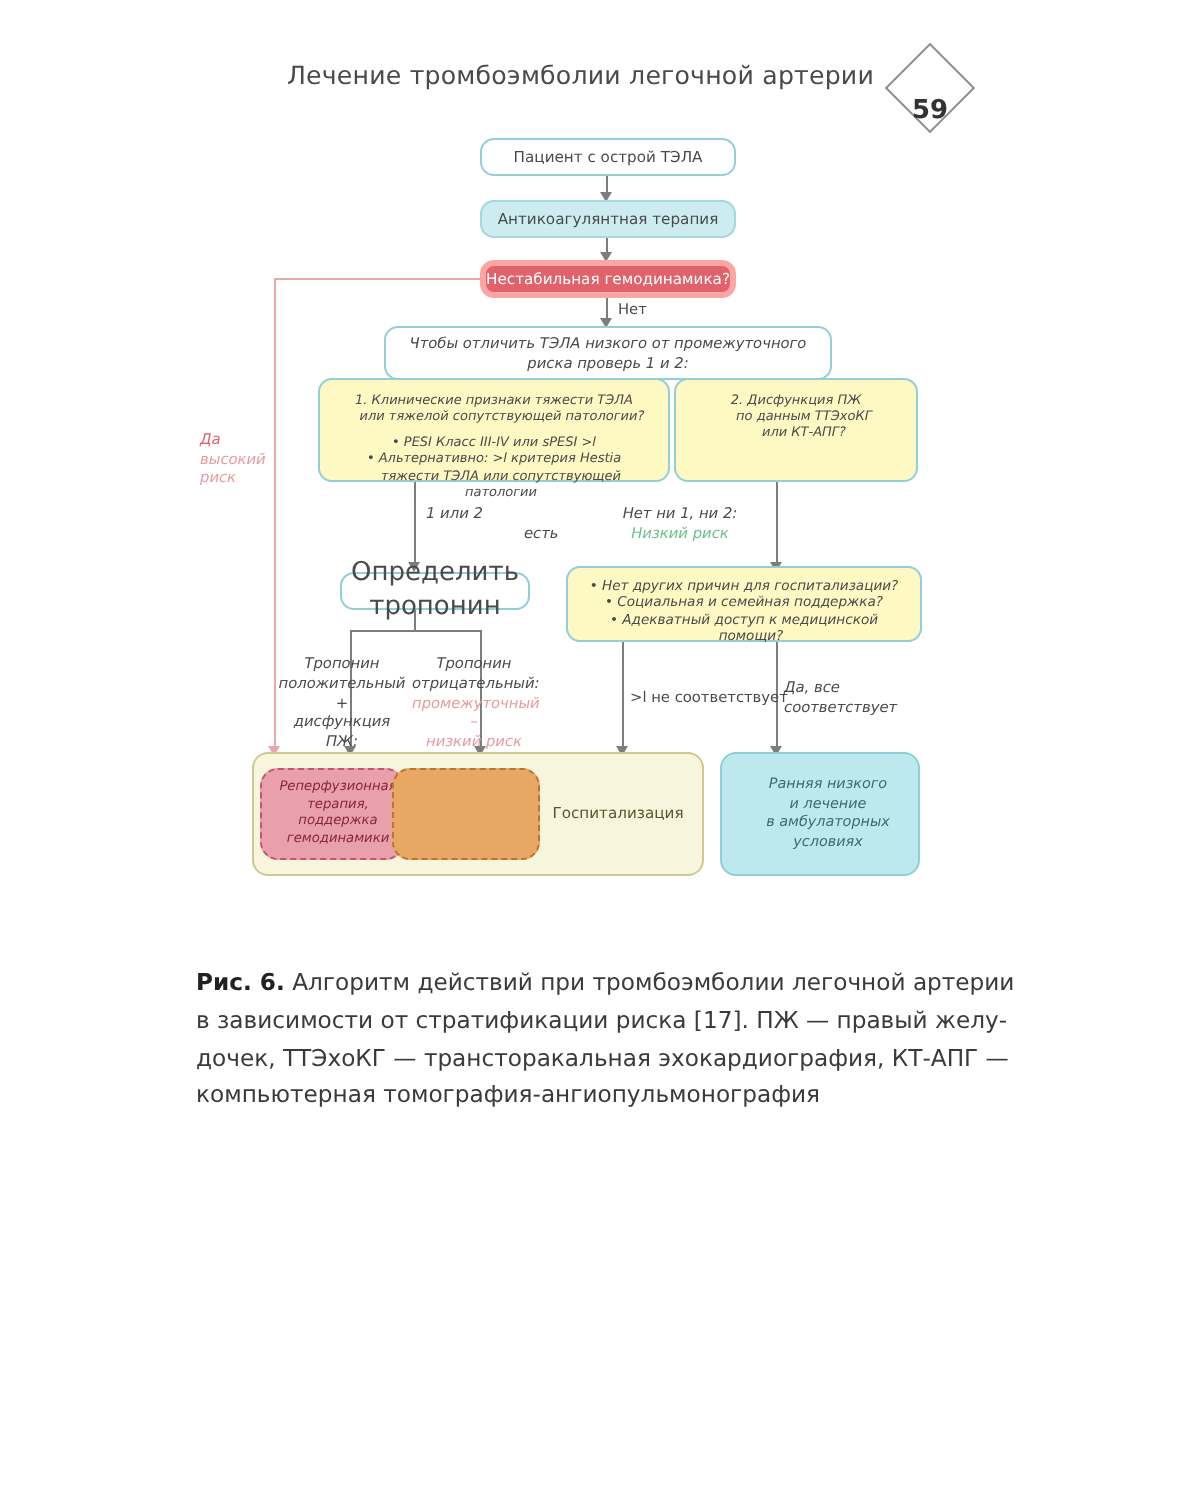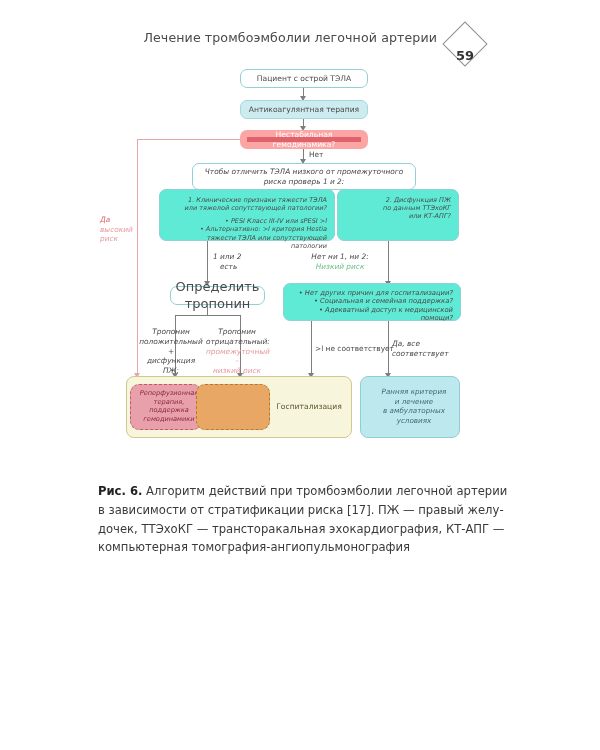--- a/index.html
+++ b/index.html
@@ -41,23 +41,23 @@
   
   #diagram{
     position:absolute; left:0; top:0; width:600px; height:460px;
   }
   .node{ position:absolute; display:flex; align-items:center; justify-content:center;
          text-align:center; line-height:1.25; }
   .rr{ border-radius:7px; }
 
   .n-plain{ background:#ffffff; border:1px solid #93cfd6; color:#4a4a4a; }
   .n-teal { background:#ccecef; border:1px solid #a3d8de; color:#4a4a4a; }
-  .n-red  { background:#e0626a; border:7px solid #fca5a5; color:#ffffff; }
-  .n-list { background:#5eead4; border:1px solid #93cfd6; color:#4a4a4a;
-            display:block; text-align:right; }
+  .n-red  { background:#e0626a; border:3px solid #fca5a5; color:#ffffff; }
+  .n-list { background:#fef9c3; border:1px solid #93cfd6; color:#4a4a4a;
+            display:block; text-align:center; }
 
   
   .vline{ position:absolute; width:1px; background:#7d7d7d; }
   .hline{ position:absolute; height:1px; background:#7d7d7d; }
   .vline.pink, .hline.pink{ background:#e8a7ab; }
   .arrow{ position:absolute; width:0; height:0;
           border-left:3.5px solid transparent; border-right:3.5px solid transparent;
           border-top:5px solid #7d7d7d; }
 
   .edge-label{ position:absolute; font-size:7.4px; color:#4a4a4a; line-height:1.3; }
@@ -151,21 +151,21 @@
   <div class="node rr n-list" style="left:337px; top:189px; width:122px; height:52px; font-size:6.5px; padding:6px 7px;">
     <span class="listline">2. Дисфункция ПЖ</span>
     <span class="listline" style="padding-left:8px;">по данным ТТЭхоКГ</span>
     <span class="listline" style="padding-left:8px;">или КТ-АПГ?</span>
   </div>
 
   <div class="vline" style="left:207px; top:241px; height:42px;"></div>
   <div class="arrow" style="left:204px; top:281px;"></div>
   <div class="edge-label" style="left:213px; top:252px;">
     <span class="listline">1 или 2</span>
-    <span class="listline" style="padding-left:7px;">есть</span>
+    <span class="listline" style="padding-left:7px;margin-left:42px;">есть</span>
   </div>
 
   <div class="vline" style="left:388px; top:241px; height:42px;"></div>
   <div class="arrow" style="left:385px; top:281px;"></div>
   <div class="edge-label" style="left:300px; top:252px; text-align:center; width:80px;">
     <span class="listline">Нет ни 1, ни 2:</span>
     <span class="listline green">Низкий риск</span>
   </div>
 
   <div class="node rr n-plain" style="left:170px; top:286px; width:95px; height:19px; font-size:13px;">
@@ -223,21 +223,21 @@
     <span class="listline">Реперфузионная</span>
     <span class="listline">терапия,</span>
     <span class="listline">поддержка</span>
     <span class="listline">гемодинамики</span>
   </div>
 
   <div class="box-orange" style="left:196px; top:384px; width:74px; height:46px;"></div>
 
   <div class="box-cyan" style="left:360px; top:376px; width:100px; height:62px;"></div>
   <div class="lbl-left" style="left:368px; top:387px; width:92px; font-size:7.2px; color:#3c6b72;">
-    <span class="listline">Ранняя критерия</span>
+    <span class="listline">Ранняя низкого</span>
     <span class="listline">и лечение</span>
     <span class="listline">в амбулаторных</span>
     <span class="listline">условиях</span>
   </div>
 
 </div>
 
 <div id="caption">
   <b>Рис. 6.</b><span> Алгоритм действий при тромбоэмболии легочной артерии в зависимости от стратификации риска [17]. ПЖ — правый желу­дочек, ТТЭхоКГ — трансторакальная эхокардиография, КТ-АПГ — компьютерная томография-ангиопульмонография</span>
 </div>

